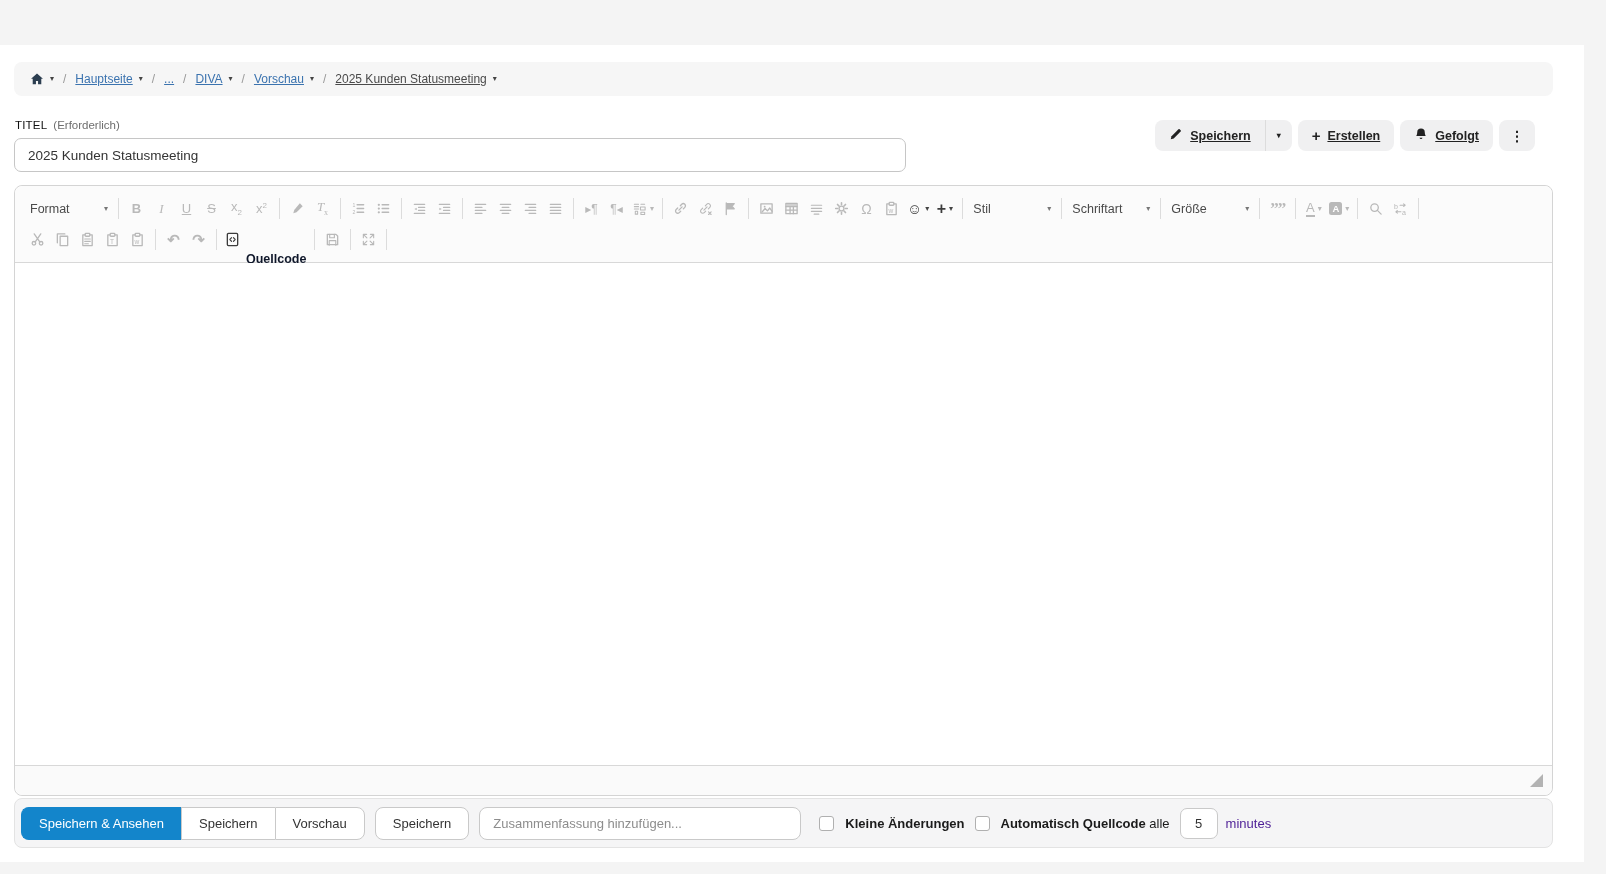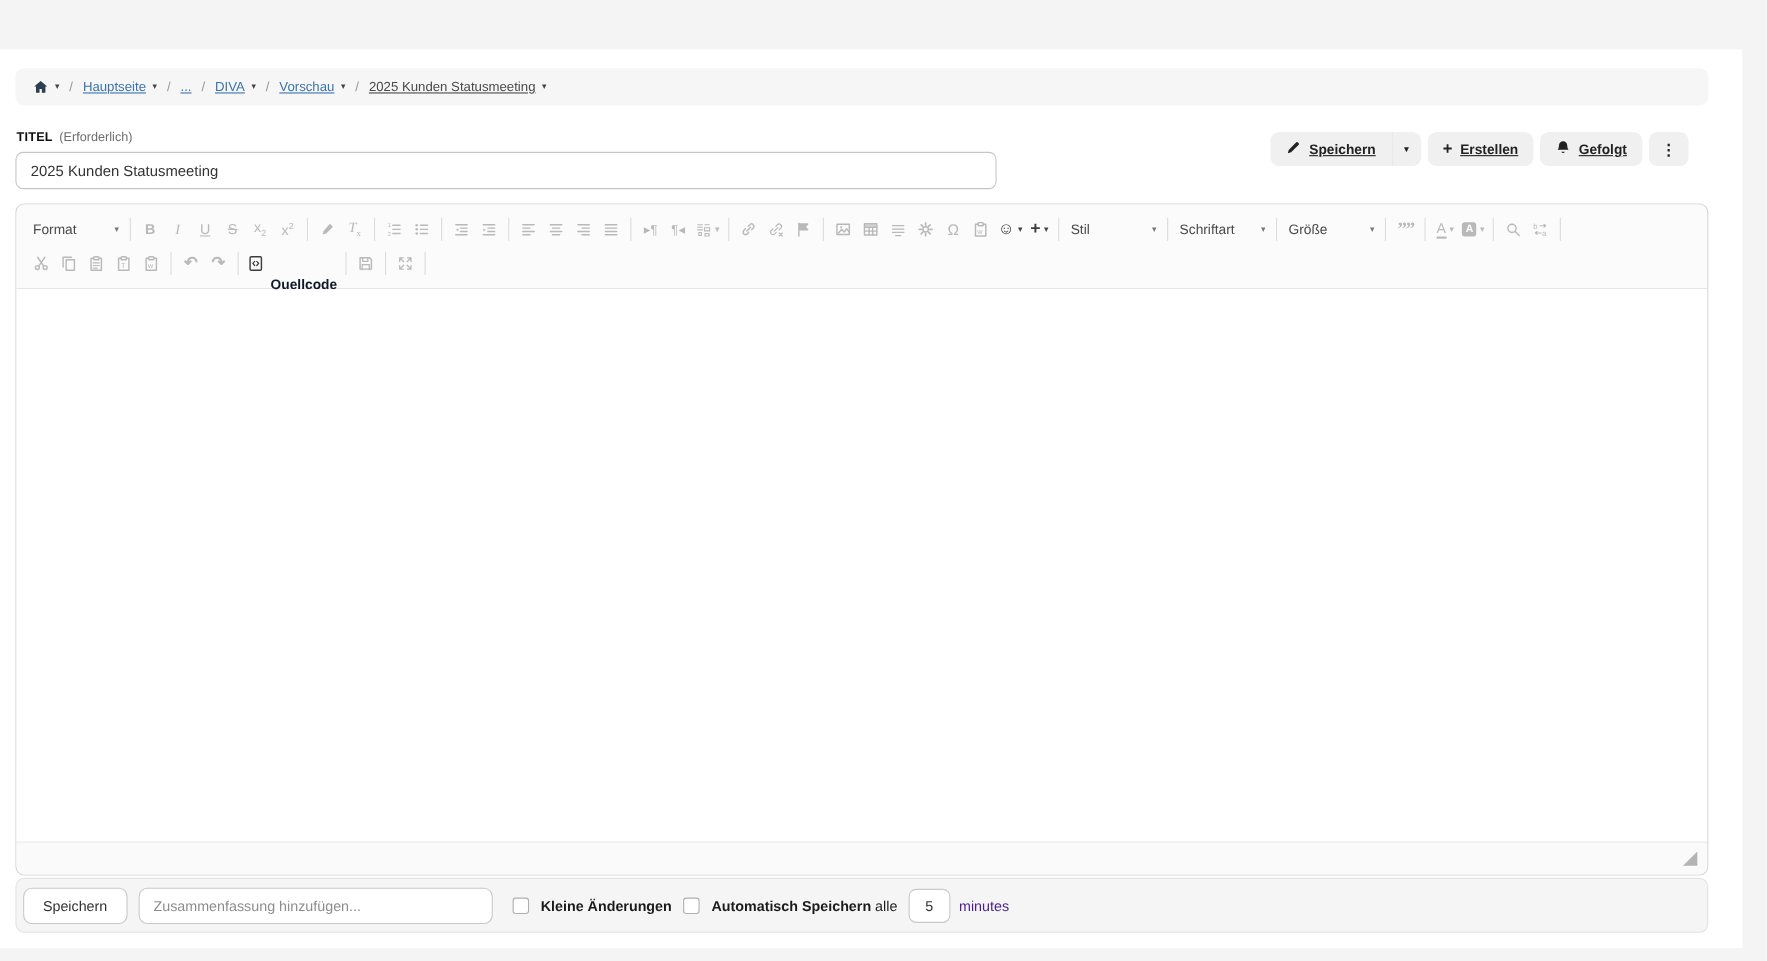--- a/index.html
+++ b/index.html
@@ -23,21 +23,21 @@
   }
   .bc-home { color:#2c3e50; display:inline-flex; align-items:center; cursor:pointer; }
   .bc-home svg { width:14px; height:14px; }
   .bc-link { color:#3b73af; text-decoration:underline; cursor:pointer; }
   .bc-link.current { color:#4a4a4a; }
   .bc-sep { color:#999; }
   .caret { font-size:8px; line-height:1; }
   .bc-caret { color:#444; margin-left:-3px; cursor:pointer; }
   
   .field-label { position:absolute; left:15px; top:74px; font-size:11.5px; color:#111; }
-  .field-label b { font-weight:700; letter-spacing:.2px; }
+  .field-label b { font-weight:400; letter-spacing:.2px; }
   .field-label .hint { color:#6e6e6e; font-weight:400; margin-left:6px; }
   .title-input {
     position:absolute; left:14px; top:93px; width:892px; height:34px;
     border:1px solid #c6c6c6; border-radius:7px; padding:0 13px;
     font-size:13.5px; color:#333; font-family:inherit; background:#fff; outline:none;
   }
   
   .top-actions { position:absolute; top:75px; right:49px; display:flex; align-items:center; gap:6px; }
   .tab {
     display:inline-flex; align-items:center; gap:7px; background:#f0f0f1;
@@ -530,27 +530,32 @@
           <span class="tsep"></span>
         </div>
     </div>
     <div class="econtent"></div>
     <div class="efooter">
       <div class="resize-handle"></div>
     </div>
   </div>
 
   <div class="actions-bar">
+    <div class="btn-group">
+      <button class="btn primary">Speichern &amp; Ansehen</button>
+      <button class="btn">Speichern</button>
+      <button class="btn">Vorschau</button>
+    </div>
     <button class="btn">Speichern</button>
     <input class="summary" type="text" placeholder="Zusammenfassung hinzufügen..." style="">
     <label class="chk">
       <span class="cb"></span>
       <b>Kleine Änderungen</b>
     </label>
     <label class="chk">
       <span class="cb"></span>
-      <span><b>Automatisch Speichern</b> <span>alle</span></span>
+      <span><b>Automatisch Quellcode</b> <span>alle</span></span>
     </label>
     <input class="minutes" type="text" value="5" style="">
     <span class="unit">minutes</span>
   </div>
 
 </div>
 
 </body></html>

